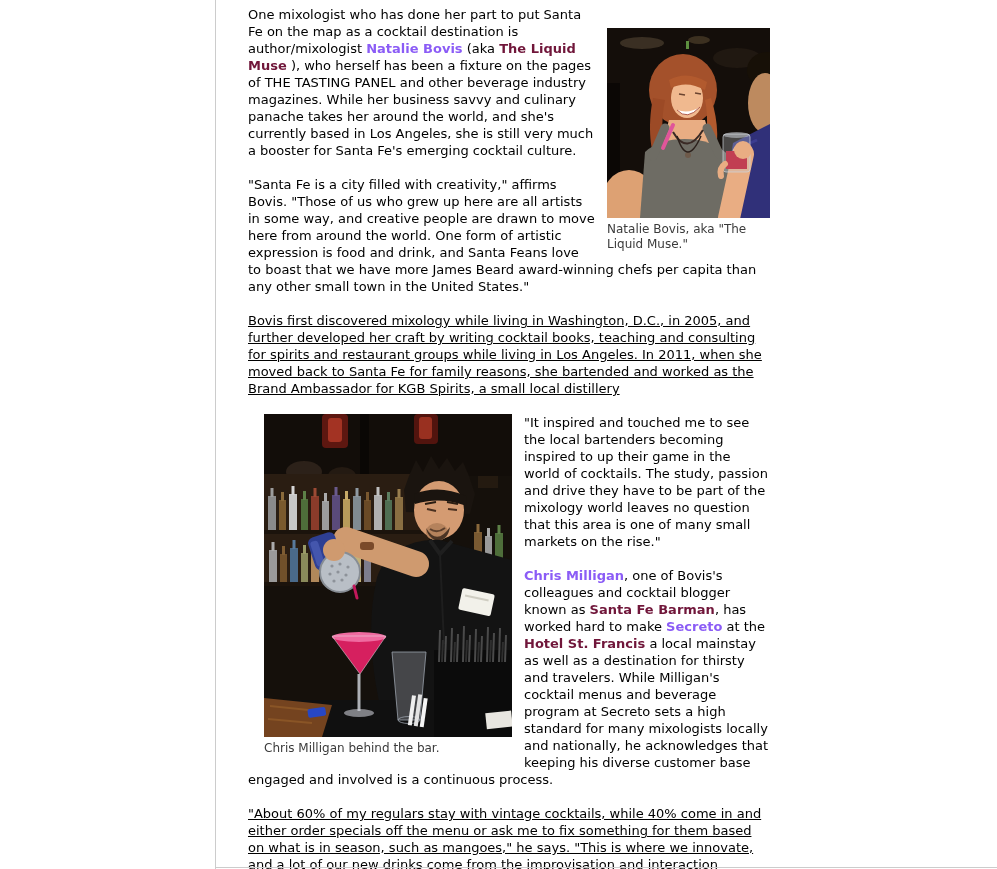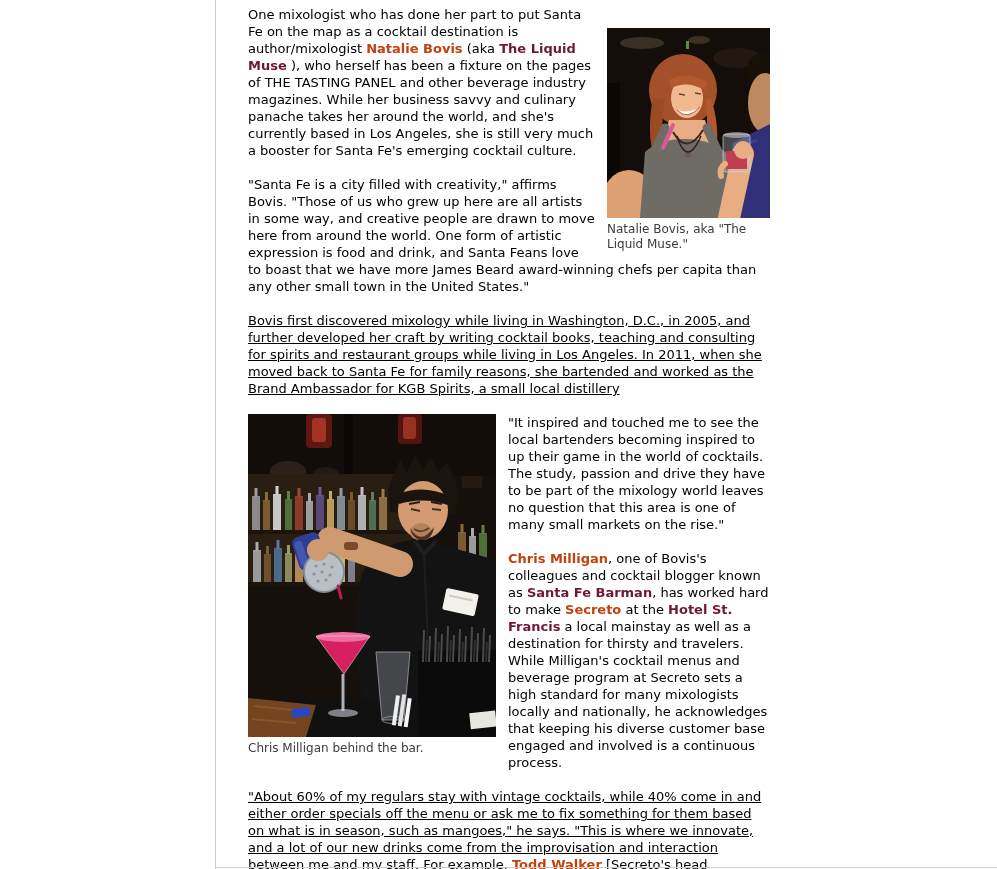--- a/index.html
+++ b/index.html
@@ -8,24 +8,24 @@
     overflow:hidden;font-family:"DejaVu Sans","Liberation Sans",sans-serif;
   }
   .v-divider{position:absolute;left:215px;top:0;width:1px;height:869px;background:#cccccc;}
   .h-divider{position:absolute;left:215px;top:867px;width:782px;height:1px;background:#cccccc;}
   .content{
     position:absolute;left:248px;top:0;width:522px;
     font-size:13px;line-height:17px;color:#000;padding-top:6px;
   }
   .content p{margin:0 0 17px 0;}
   .clear{clear:both;text-decoration:underline;}
-  b{font-weight:bold;color:#c2410c;}
+  b{font-weight:bold;color:#8b5cf6;}
   a.lnk{font-weight:bold;color:var(--link-color,#70163a);text-decoration:none;cursor:pointer;}
   .fig-right{float:right;width:163px;margin:22px 0 6px 12px;}
-  .fig-left{float:left;width:248px;margin:0 12px 4px 0;}
+  .fig-left{float:left;width:248px;margin:0 12px 4px 16px;}
   .caption{font-size:12px;line-height:15px;color:#3b3b3b;margin-top:4px;}
   .photo{display:block;}
 </style>
 </head>
 <body>
 
 <div class="page">
   <div class="v-divider"></div>
 
   <div class="content">

